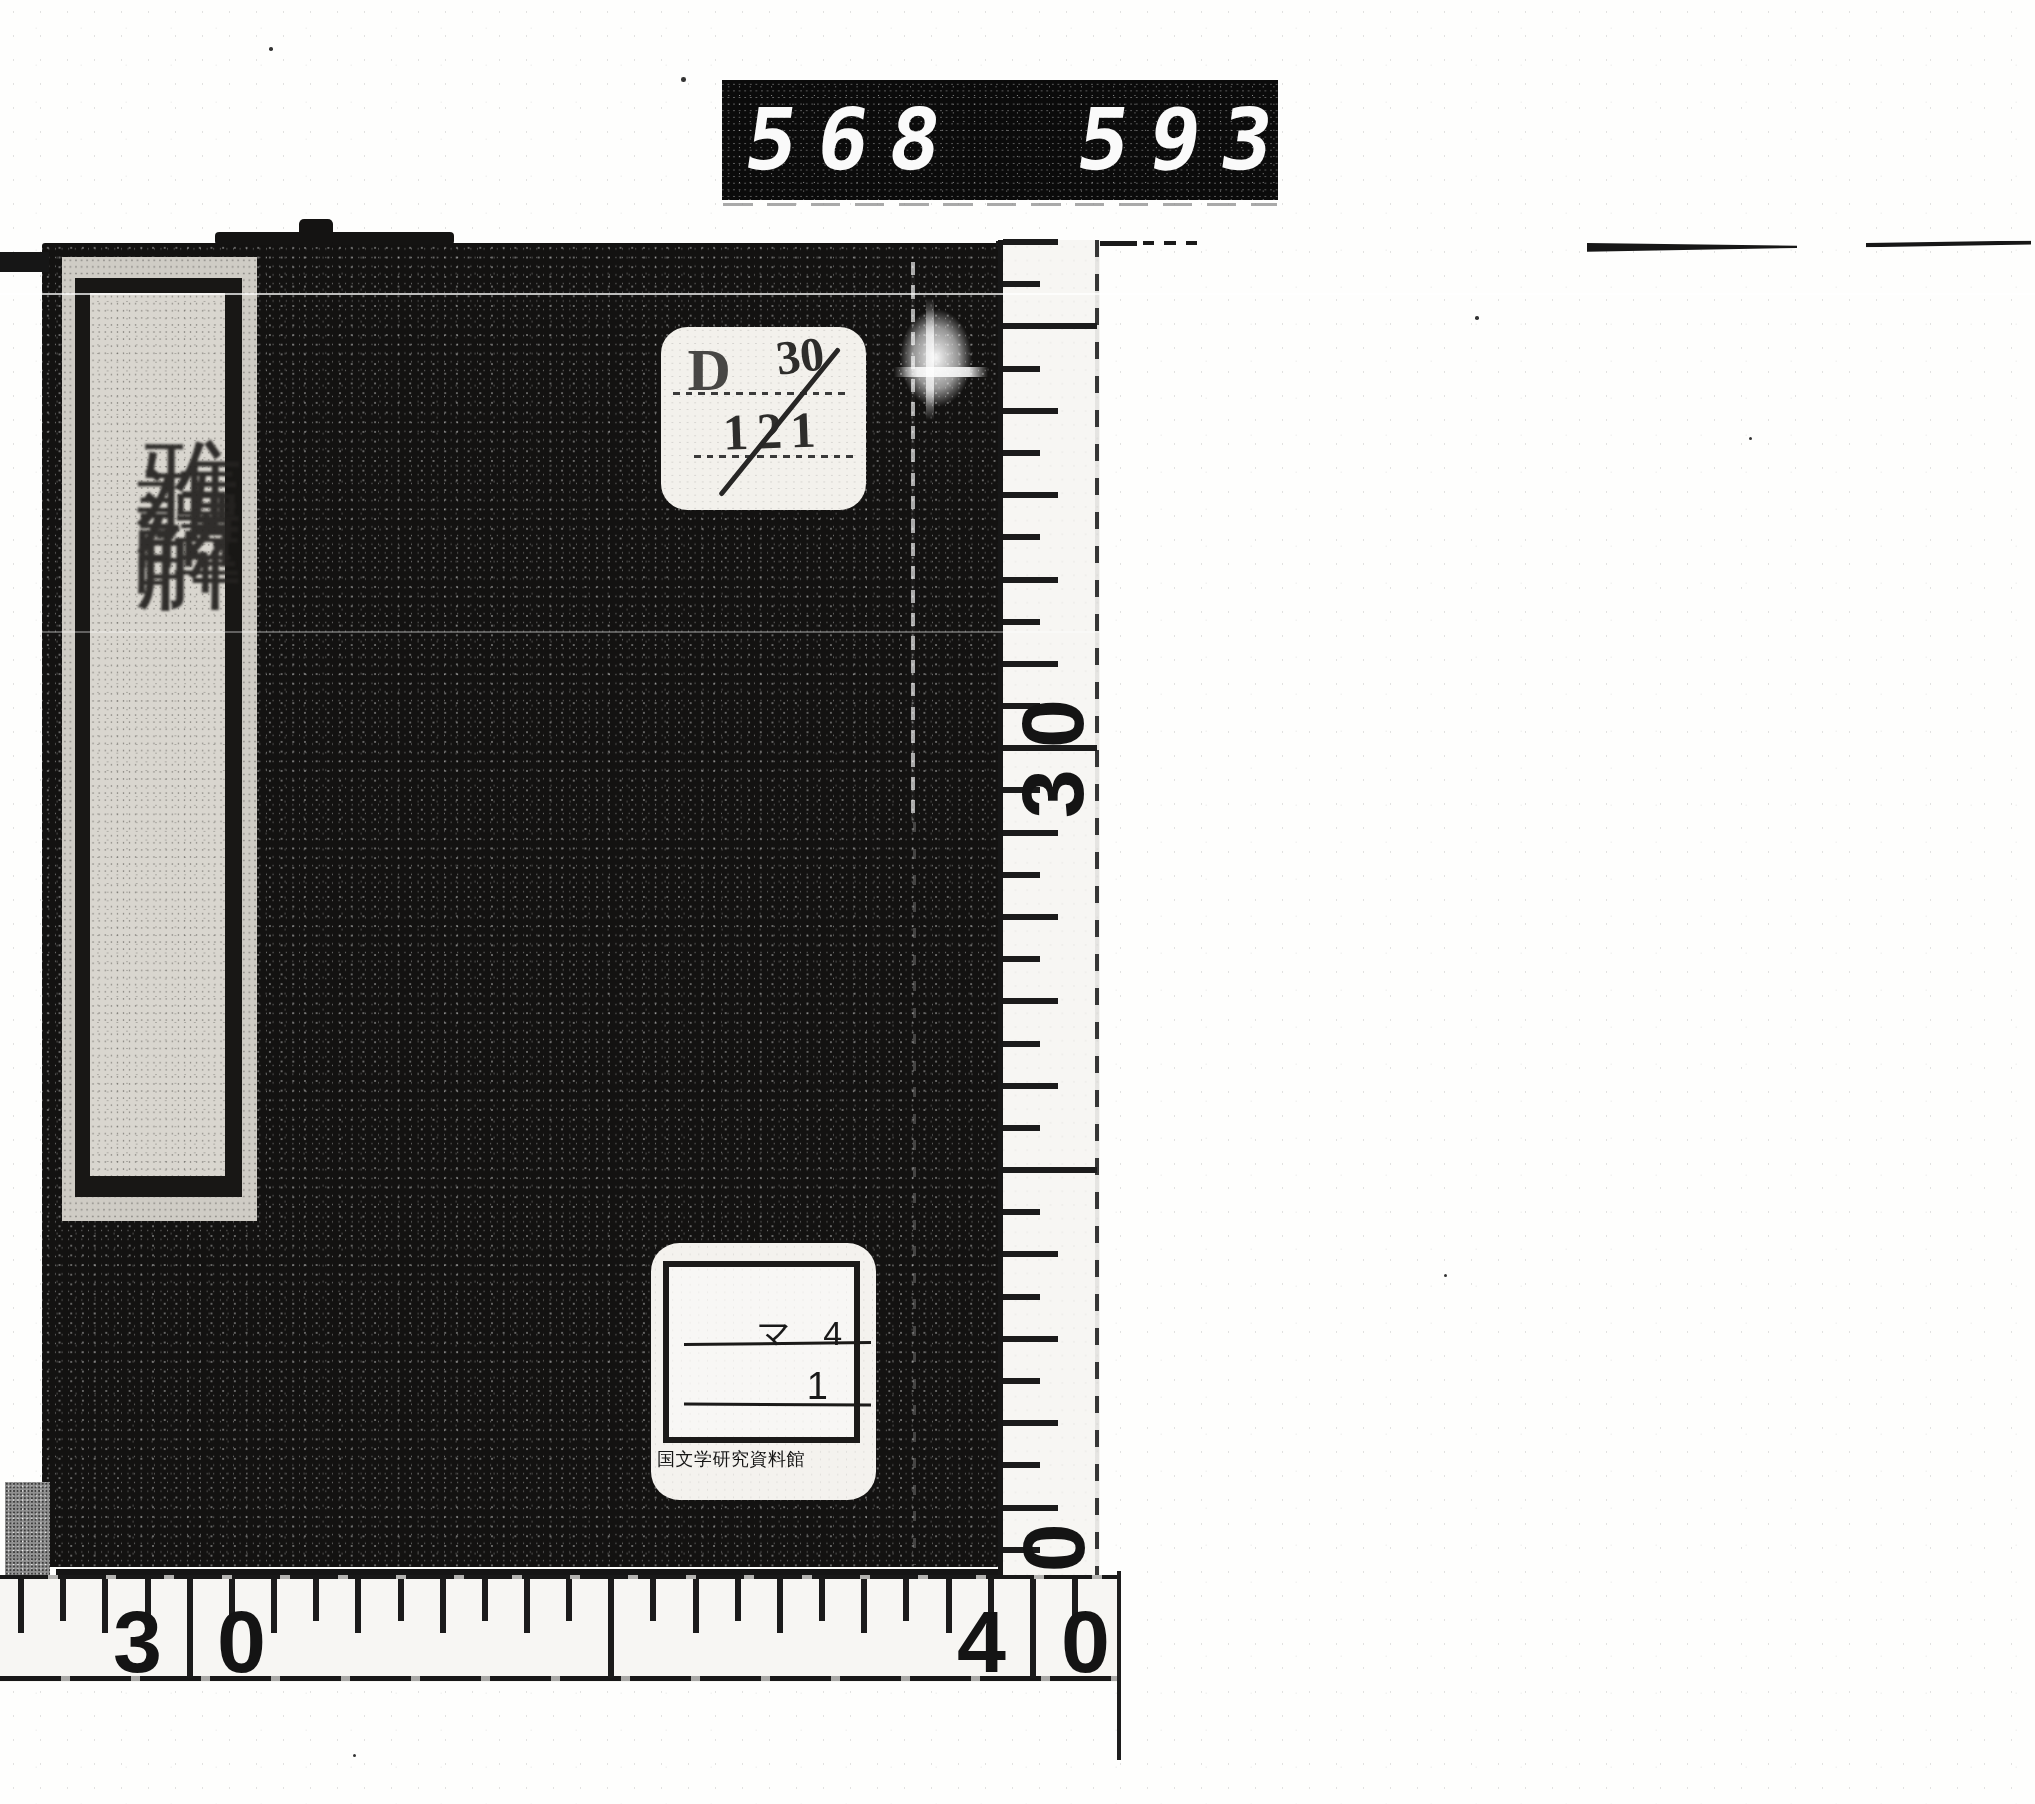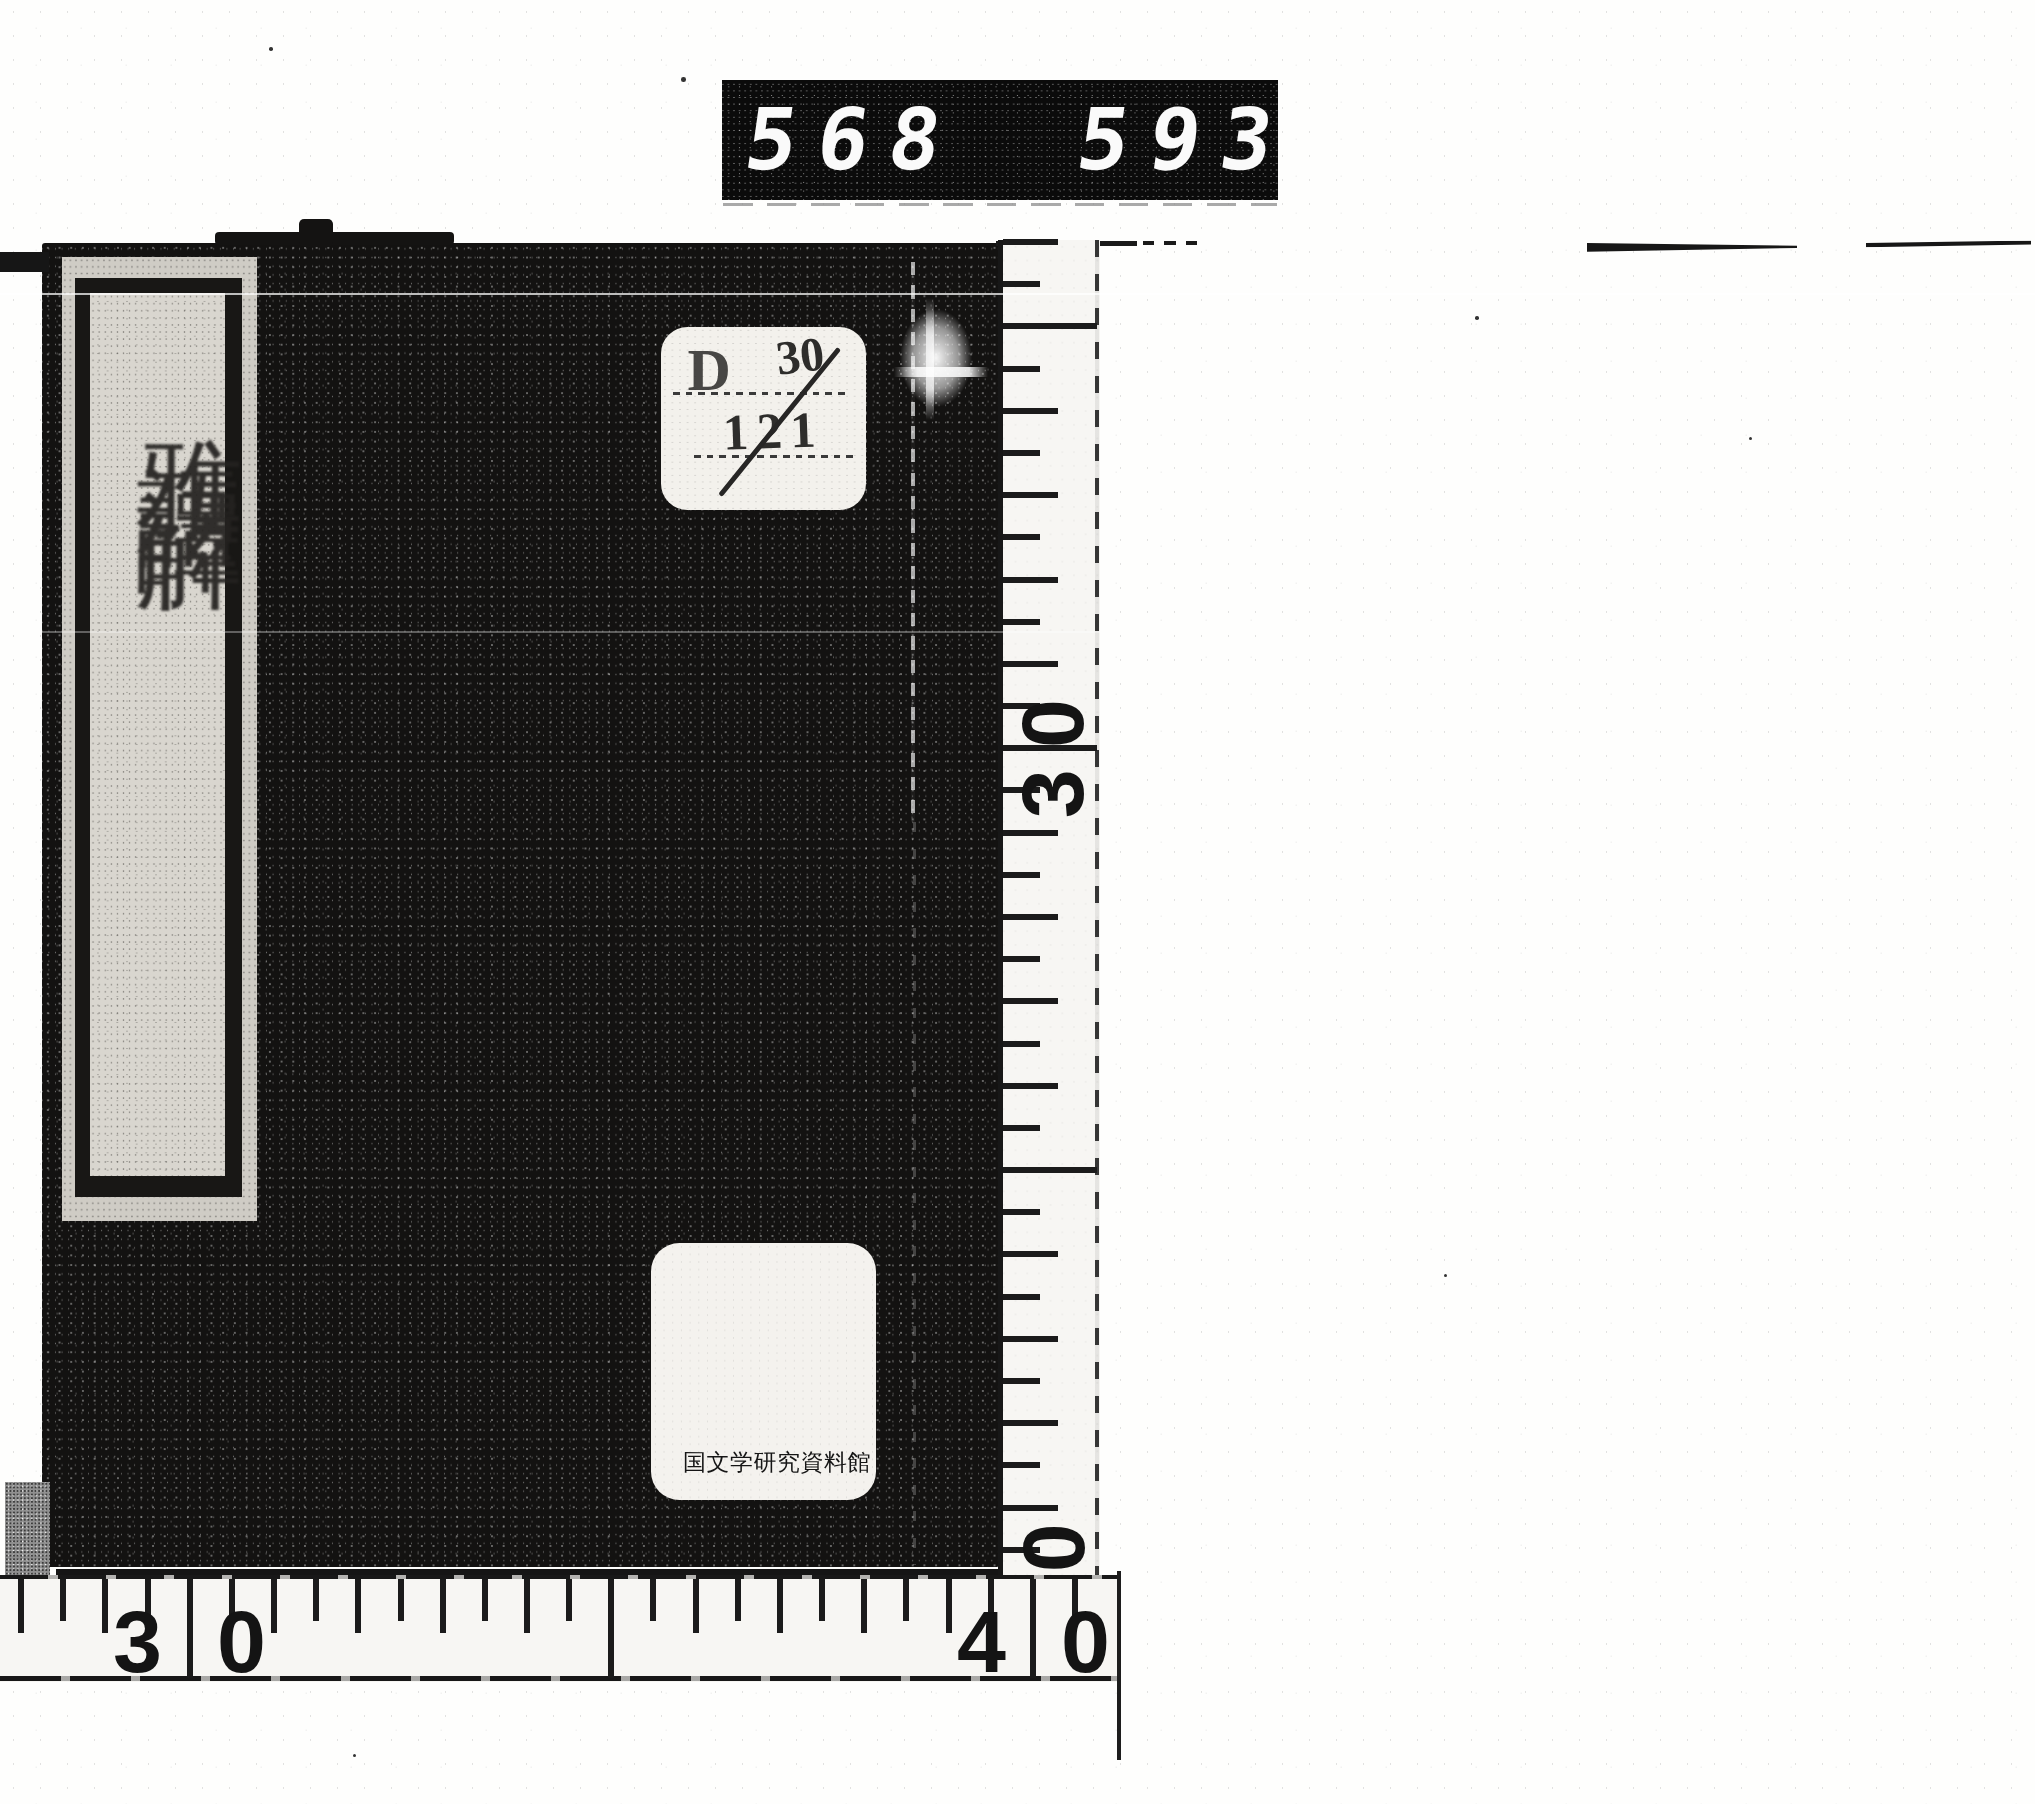--- a/index.html
+++ b/index.html
@@ -128,22 +128,22 @@
   .holding-box{
     position:absolute;left:11.7px;top:18px;width:185px;height:170px;
     border:6.1px solid #1b1a19;background:rgba(255,255,255,.4);
   }
   .holding-div1{position:absolute;left:15.3px;top:75px;width:187px;height:2.5px;background:#1b1a19;transform:rotate(-.6deg);}
   .holding-div2{position:absolute;left:15.3px;top:136px;width:187px;height:2.5px;background:#1b1a19;transform:rotate(.3deg);}
   .holding-row1{position:absolute;left:88px;top:44px;font-size:34px;letter-spacing:11.2px;color:#191919;
     font-family:"Liberation Sans", sans-serif;}
   .holding-row2{position:absolute;left:138px;top:98px;font-size:38px;color:#191919;
     font-family:"Liberation Sans", sans-serif;}
-  .holding-inst{position:absolute;left:6.1px;top:204px;width:214px;text-align:right;
-    font-size:23px;letter-spacing:0.5px;color:#151515;font-family:Liberation Mono, monospace;}
+  .holding-inst{position:absolute;left:6.1px;top:204px;width:214px;text-align:left;
+    font-size:18px;letter-spacing:0.5px;color:#151515;font-family:Liberation Mono, monospace;}
 
   
   .ruler-v{
     left:998px;top:240px;width:102px;height:1338px;
     background-color:#f7f6f3;
     background-image:radial-gradient(rgba(0,0,0,.10) 0.5px, transparent 0.7px);
     background-size:11.7px 13.7px;
   }
   .ruler-v-left{position:absolute;left:0;top:0;width:4.6px;height:100%;background:#171717;}
   .ruler-v-right{position:absolute;right:1.5px;top:0;width:3.6px;height:100%;
@@ -228,20 +228,26 @@
   <div class="sticker-d30 abs">
     <div class="d30-letter">D</div>
     <div class="d30-number">30</div>
     <div class="d30-line1"></div>
     <div class="d30-number2">121</div>
     <div class="d30-line2"></div>
     <div class="d30-slash"></div>
   </div>
 
   <div class="holding-label abs">
+    <div class="holding-box">
+      <div class="holding-div1"></div>
+      <div class="holding-div2"></div>
+      <div class="holding-row1">マ 4</div>
+      <div class="holding-row2">1</div>
+    </div>
     <div class="holding-inst">国文学研究資料館</div>
   </div>
 
   <div class="book-bottom-line abs"></div>
   <div class="gray-strip abs"></div>
 
   <div class="ruler-v abs" id="ruler-v">
     <div class="ruler-v-left"></div>
     <div class="ruler-v-right"></div>
   <div class="vtick" style="top: -0.9px; width: 55px;"></div>

